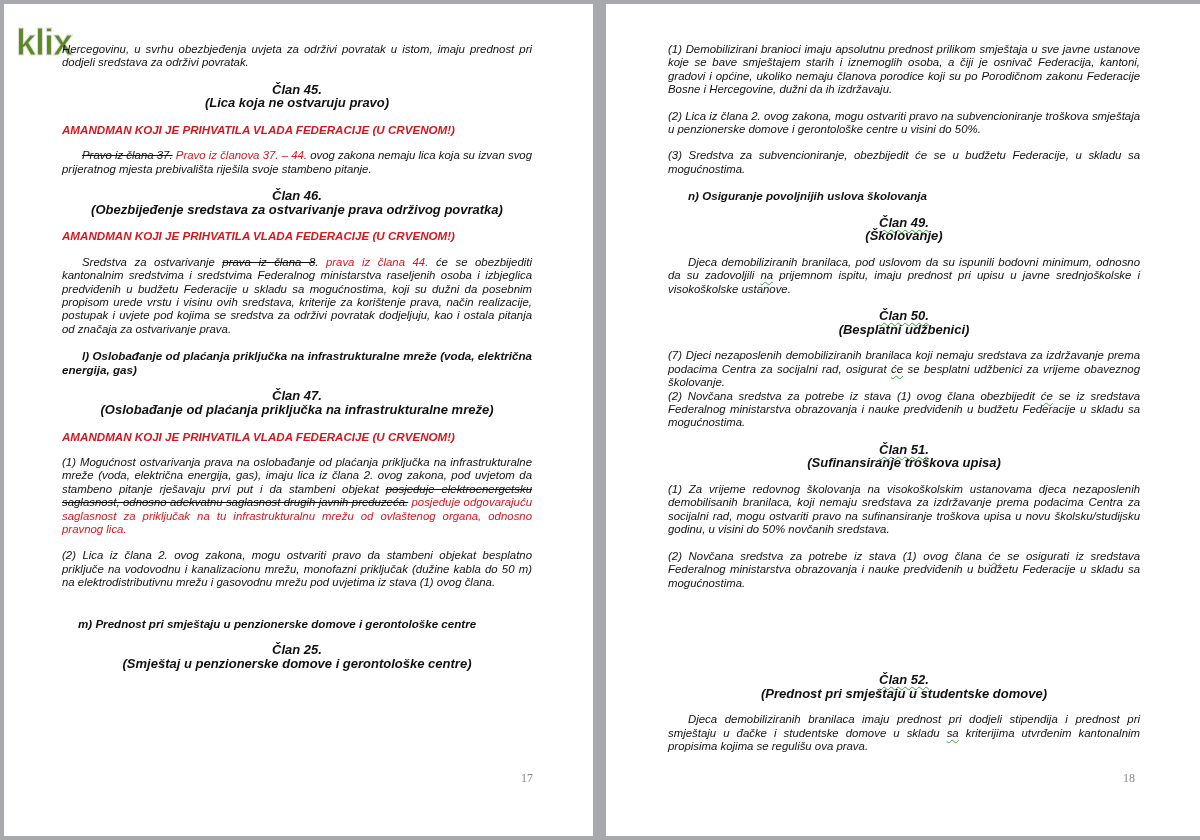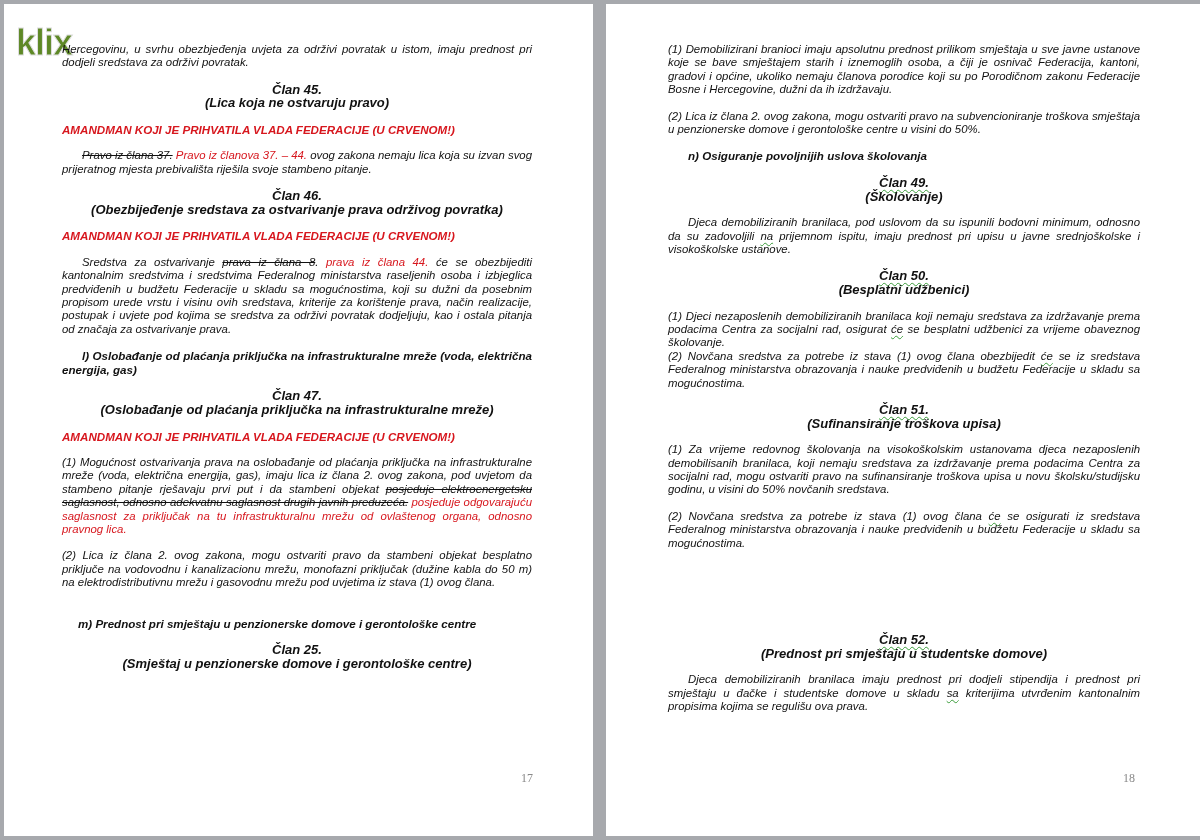--- a/index.html
+++ b/index.html
@@ -92,32 +92,33 @@
     <div class="heading">Član 25.</div>
     <div class="heading">(Smještaj u penzionerske  domove  i gerontološke  centre)</div>
   </div>
   <div class="page-number">17</div>
 </div>
 
 <div class="page" id="page-right">
   <div class="content">
     <p class="mb">(1) Demobilizirani branioci imaju apsolutnu prednost prilikom smještaja u sve javne ustanove koje se bave smještajem starih i iznemoglih osoba, a čiji je osnivač Federacija, kantoni, gradovi i općine, ukoliko nemaju članova porodice koji su po Porodičnom zakonu Federacije Bosne i Hercegovine, dužni da ih izdržavaju.</p>
     <p class="mb">(2) Lica iz člana 2. ovog zakona, mogu ostvariti pravo na subvencioniranje troškova smještaja u penzionerske domove i gerontološke centre u visini do 50%.</p>
+    <p class="mb">(3) Sredstva za subvencioniranje, obezbijedit će se u budžetu Federacije, u skladu sa mogućnostima.</p>
 
     <p class="section-title mb" style="padding-left:20px">n) Osiguranje povoljnijih  uslova  školovanja</p>
 
     <div class="heading"><span class="squiggle">Član 49.</span></div>
     <div class="heading mb">(Školovanje)</div>
 
     <p class="indent mb"><span>Djeca demobiliziranih branilaca, pod uslovom da su ispunili bodovni minimum, odnosno da su zadovoljili </span><span class="squiggle">na</span><span> prijemnom ispitu, imaju prednost pri upisu u javne srednjoškolske i visokoškolske ustanove.</span></p>
 
     <div class="heading"><span class="squiggle">Član 50.</span></div>
     <div class="heading mb">(Besplatni  udžbenici)</div>
 
-    <p><span>(1) Djeci nezaposlenih demobiliziranih branilaca koji nemaju sredstava za izdržavanje prema podacima Centra za socijalni rad, osigurat </span><span class="squiggle">će</span><span> se besplatni udžbenici za vrijeme obaveznog školovanje.</span></p>
+    <p><span>(7) Djeci nezaposlenih demobiliziranih branilaca koji nemaju sredstava za izdržavanje prema podacima Centra za socijalni rad, osigurat </span><span class="squiggle">će</span><span> se besplatni udžbenici za vrijeme obaveznog školovanje.</span></p>
     <p class="mb"><span>(2) Novčana sredstva za potrebe iz stava (1) ovog člana obezbijedit </span><span class="squiggle">će</span><span> se iz sredstava Federalnog ministarstva obrazovanja i nauke predviđenih u budžetu Federacije u skladu sa mogućnostima.</span></p>
 
     <div class="heading"><span class="squiggle">Član 51.</span></div>
     <div class="heading mb">(Sufinansiranje  troškova  upisa)</div>
 
     <p class="mb">(1)  Za vrijeme redovnog školovanja na visokoškolskim ustanovama djeca nezaposlenih demobilisanih branilaca, koji nemaju sredstava za izdržavanje prema podacima Centra za socijalni rad, mogu ostvariti pravo na sufinansiranje troškova upisa u novu školsku/studijsku godinu, u visini do 50% novčanih sredstava.</p>
     <p class="mb"><span>(2) Novčana sredstva za potrebe iz stava (1) ovog člana </span><span class="squiggle">će</span><span> se osigurati iz sredstava Federalnog ministarstva obrazovanja i nauke predviđenih u budžetu Federacije u skladu sa mogućnostima.</span></p>
 
     <div style="height:70px"></div>
 

